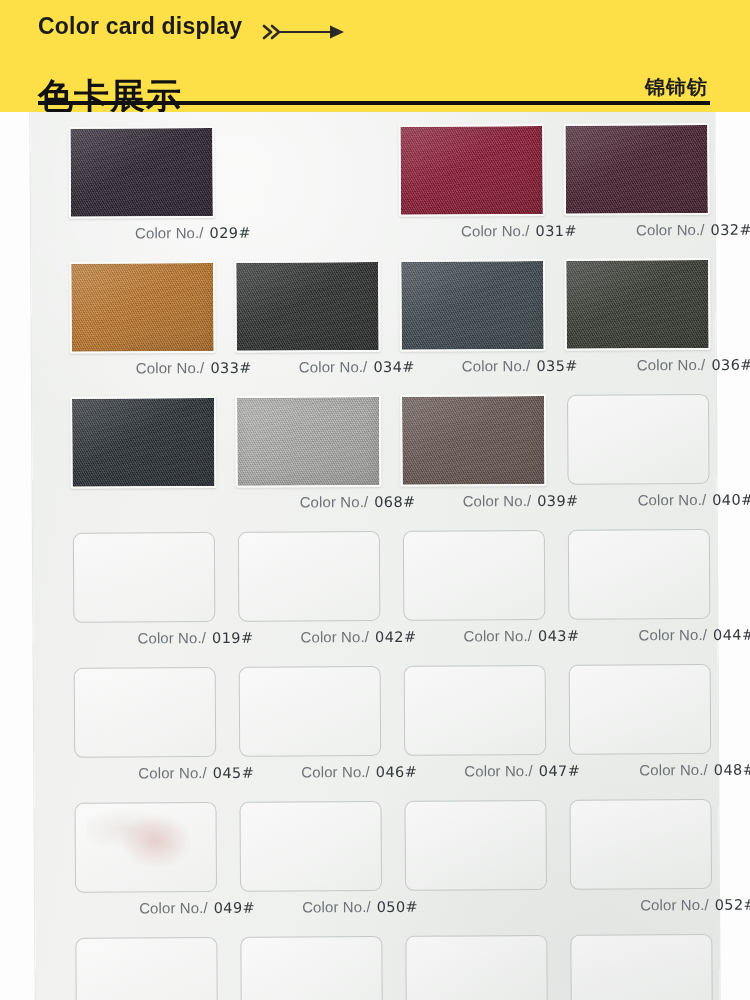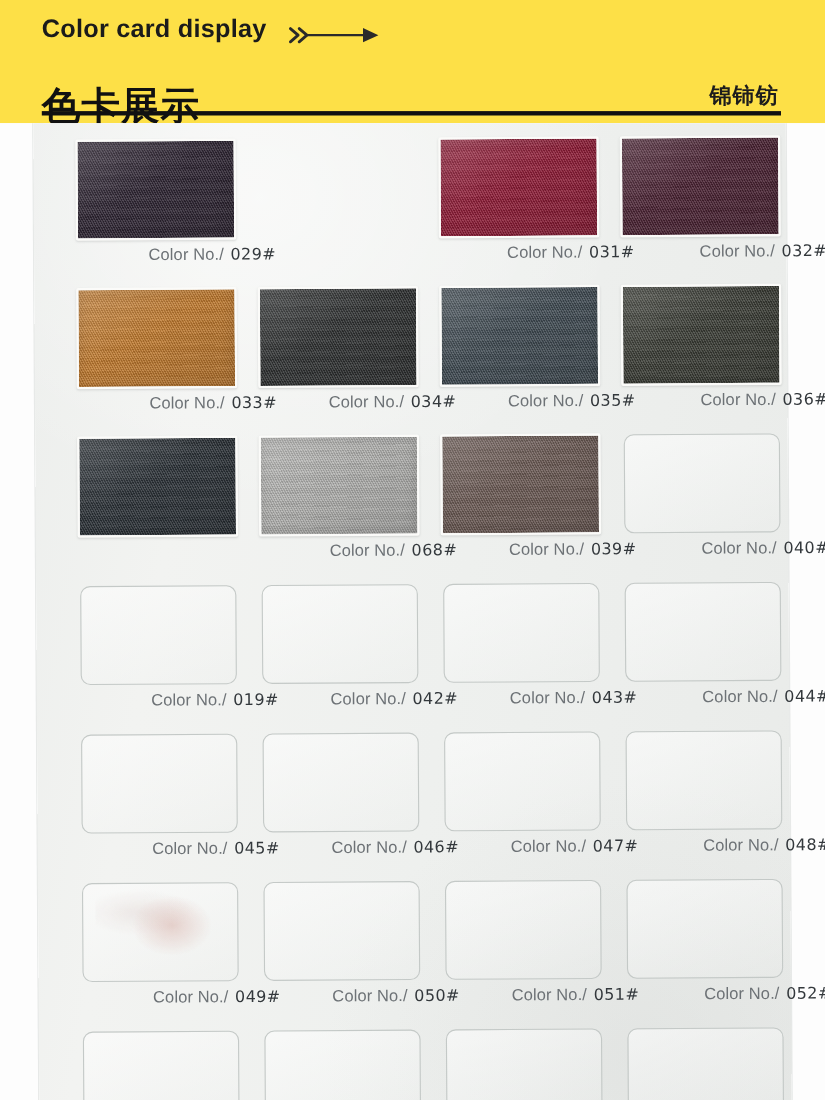--- a/index.html
+++ b/index.html
@@ -405,21 +405,20 @@
               <div class="residue"></div>
             </div>
             <div class="label"><span class="lbl-prefix">Color No./</span><span class="lbl-code">049#</span></div>
           </div>
           <div class="cell c1">
             <div class="pocket"></div>
             <div class="label"><span class="lbl-prefix">Color No./</span><span class="lbl-code">050#</span></div>
           </div>
           <div class="cell c2">
             <div class="pocket"></div>
-            <div class="label"><span class="lbl-prefix">Color No./</span><span class="lbl-code">051#</span></div>
           </div>
           <div class="cell c3">
             <div class="pocket"></div>
             <div class="label"><span class="lbl-prefix">Color No./</span><span class="lbl-code">052#</span></div>
           </div>
         </div>
         <div class="row">
           <div class="cell c0">
             <div class="pocket"></div>
           </div>

